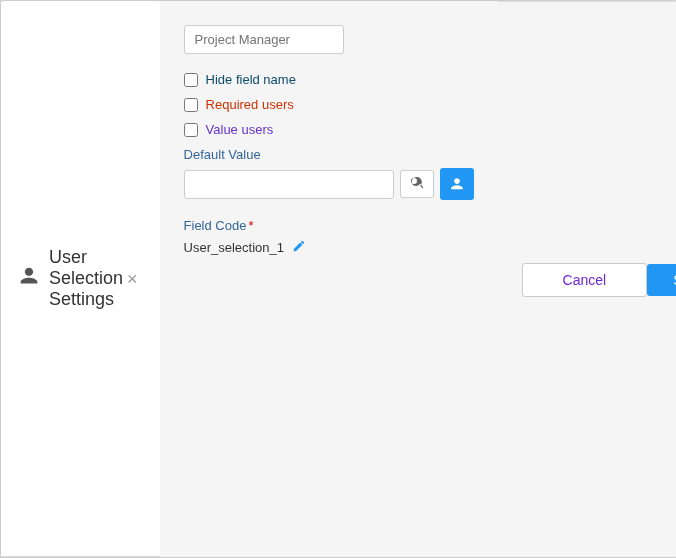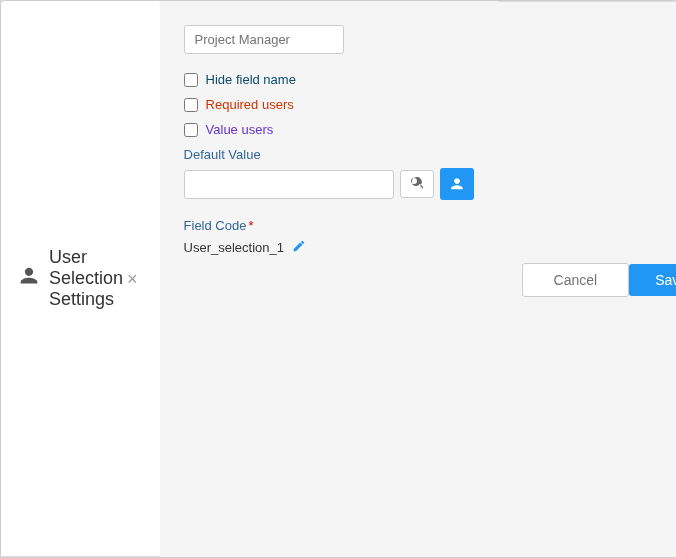--- a/index.html
+++ b/index.html
@@ -165,23 +165,23 @@
       display: flex;
       justify-content: space-between;
       align-items: center;
       background: #f5f5f5;
       border-radius: 0 0 4px 4px;
     }
     .cancel-btn {
       background: #fff;
       border: 1px solid #ccc;
       border-radius: 3px;
-      padding: 8px 31px;
+      padding: 8px 40px;
       font-size: 14px;
-      color: #737373;
+      color: #6d28d9;
       cursor: pointer;
     }
     .save-btn {
       background: #2196F3;
       border: none;
       border-radius: 3px;
       padding: 8px 26px;
       font-size: 14px;
       color: #fff;
       cursor: pointer;

